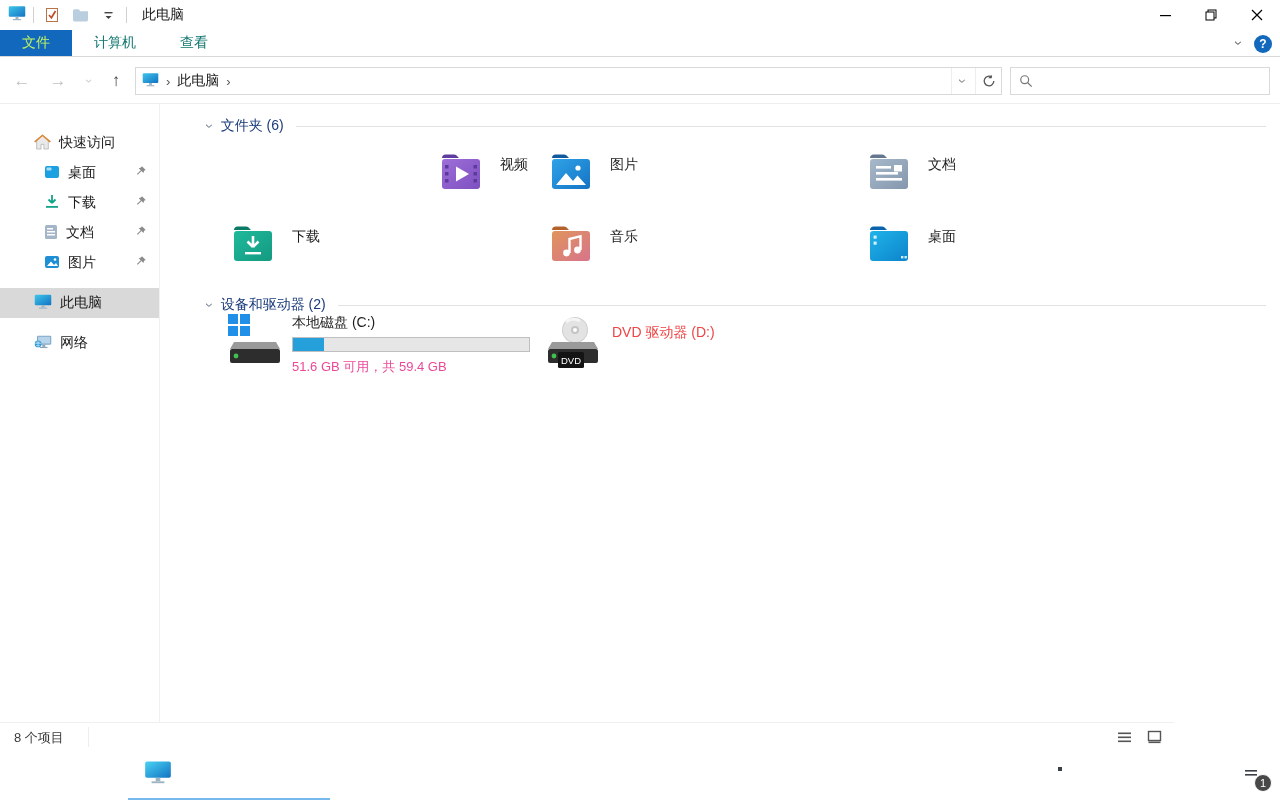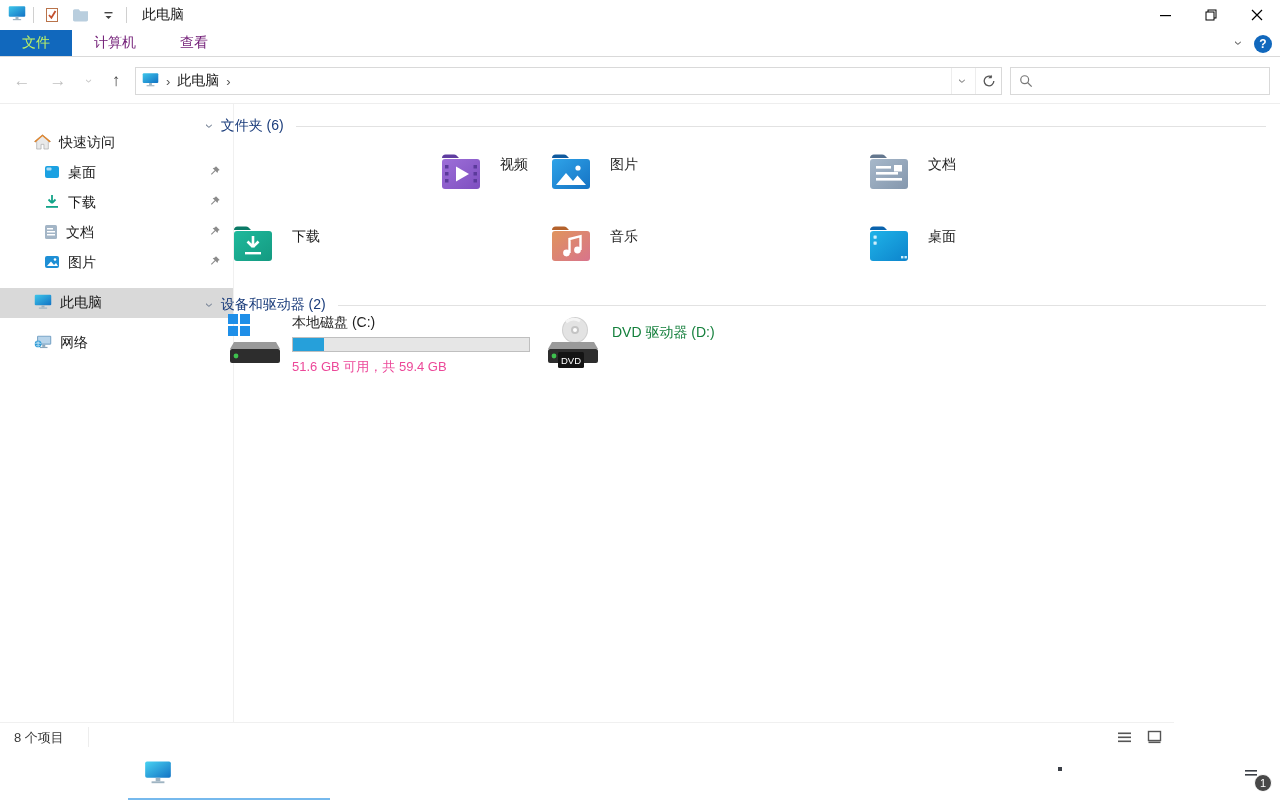--- a/index.html
+++ b/index.html
@@ -11,21 +11,21 @@
   .titlebar .appicon { margin-left:8px; }
   .tb-sep { width:1px; height:16px; background:#d0d0d0; margin:0 7px; }
   .qat { display:flex; align-items:center; gap:6px; }
   .qat-btn { width:22px; height:22px; display:flex; align-items:center; justify-content:center; }
   .win-title { font-size:14px; color:#1a1a1a; margin-left:8px; }
   .win-controls { position:absolute; right:0; top:0; height:30px; display:flex; }
   .wc-btn { width:46px; height:30px; display:flex; align-items:center; justify-content:center; font-size:13px; color:#111; }
 
   
   .ribbon { position:absolute; left:0; top:30px; width:1280px; height:27px; background:#fff; border-bottom:1px solid #d9d9d9; display:flex; align-items:stretch; }
-  .rtab { padding:0 22px; display:flex; align-items:center; font-size:14px; color:#701a75; }
+  .rtab { padding:0 22px; display:flex; align-items:center; font-size:14px; color:#0f766e; }
   .rtab.active { background:#1168bd; color:#bef264; }
   .ribbon-right { position:absolute; right:8px; top:0; height:27px; display:flex; align-items:center; gap:12px; }
   .rib-chev { color:#666; font-size:12px; }
   .help-circle { width:18px; height:18px; border-radius:50%; background:#1168bd; color:#fff; font-size:12px; font-weight:bold; display:flex; align-items:center; justify-content:center; }
 
   
   .addr-row { position:absolute; left:0; top:58px; width:1280px; height:46px; background:#fff; border-bottom:1px solid #eeeeee; }
   .nav-arrow { position:absolute; top:0; height:46px; display:flex; align-items:center; justify-content:center; font-size:17px; }
   .nav-back { left:8px; width:28px; color:#c0c0c0; }
   .nav-fwd { left:44px; width:28px; color:#c0c0c0; }
@@ -37,41 +37,41 @@
   .crumb-sep { color:#555; font-size:13px; padding:0 3px; }
   .addr-dropdown { width:24px; height:26px; display:flex; align-items:center; justify-content:center; color:#888; border-left:1px solid #ededed; }
   .addr-refresh { width:26px; height:26px; display:flex; align-items:center; justify-content:center; border-left:1px solid #ededed; }
   .search-box { position:absolute; left:1010px; top:9px; width:260px; height:28px; border:1px solid #d9d9d9; display:flex; align-items:center; }
   .search-box input { border:none; outline:none; flex:1; height:100%; padding:0 8px; font-size:14px; font-family:inherit; color:#222; }
   .search-box input::placeholder { color:#8a8a8a; opacity:1; }
   .search-mag { width:30px; display:flex; align-items:center; justify-content:center; }
 
   
   .body-area { position:absolute; left:0; top:104px; width:1280px; height:618px; background:#fff; }
-  .sidebar { position:absolute; left:0; top:0; width:234px; height:618px; border-right:1px solid #f0f0f0; padding-top:24px; }
+  .sidebar { position:absolute; left:0; top:0; width:160px; height:618px; border-right:1px solid #f0f0f0; padding-top:24px; }
   .side-row { position:relative; height:30px; display:flex; align-items:center; font-size:14px; color:#1a1a1a; }
   .side-row .lbl { margin-left:8px; }
   .side-row.lv1 { padding-left:34px; }
   .side-row.lv2 { padding-left:44px; }
   .side-row.selected { background:#d9d9d9; }
   .pin { position:absolute; right:12px; top:7px; }
   .side-gap { height:10px; }
 
   .content { position:absolute; left:198px; top:0; width:1082px; height:618px; }
   .group-hdr { position:absolute; left:10px; display:flex; align-items:center; font-size:14px; color:#1a3c7b; width:1062px; }
   .group-hdr .gchev { color:#6b7franc; color:#7a8699; margin-right:8px; }
   .group-hdr .gline { flex:1; height:1px; background:#e2e2e2; margin-left:12px; margin-right:4px; }
   .tile { position:absolute; display:flex; }
   .tile .t-label { font-size:14px; color:#1e1e1e; margin-left:14px; margin-top:8px; }
   .drive-info { margin-left:10px; margin-top:2px; }
   .drive-name { font-size:14px; color:#1e1e1e; }
   .usage-track { width:238px; height:15px; background:#e6e6e6; border:1px solid #bfbfbf; margin-top:5px; }
   .usage-fill { height:100%; background:#26a0da; }
   .drive-caption { font-size:13px; color:#ec4899; margin-top:6px; }
-  .dvd-name { font-size:14px; color:#15803d; margin-left:12px; margin-top:12px; }
+  .dvd-name { font-size:14px; color:#ef4444; margin-left:12px; margin-top:12px; }
 
   
   .statusbar { position:absolute; left:0; top:722px; width:1174px; height:28px; background:#fff; border-top:1px solid #f0f0f0; }
   .status-count { position:absolute; left:14px; top:6px; font-size:13px; color:#3b3b3b; }
   .status-sep { position:absolute; left:88px; top:4px; width:1px; height:20px; background:#ededed; }
   .view-btns { position:absolute; right:8px; top:3px; display:flex; gap:6px; }
   .view-btn { width:24px; height:22px; display:flex; align-items:center; justify-content:center; }
 
   
   .taskbar { position:absolute; left:0; top:750px; width:1280px; height:50px;

